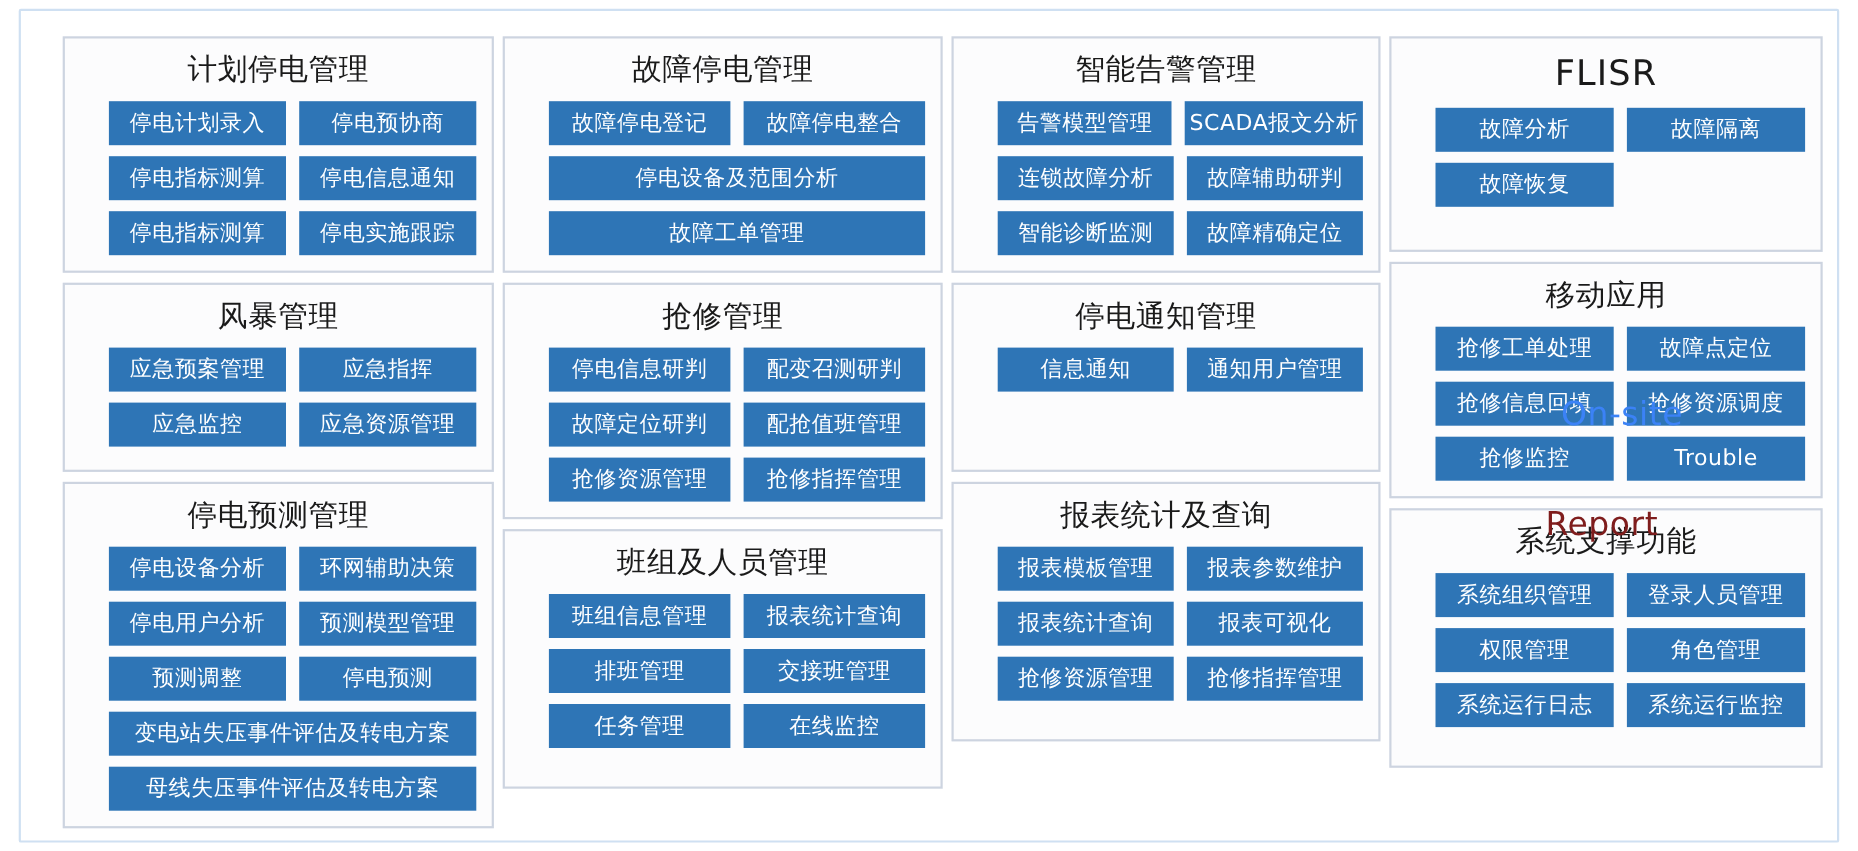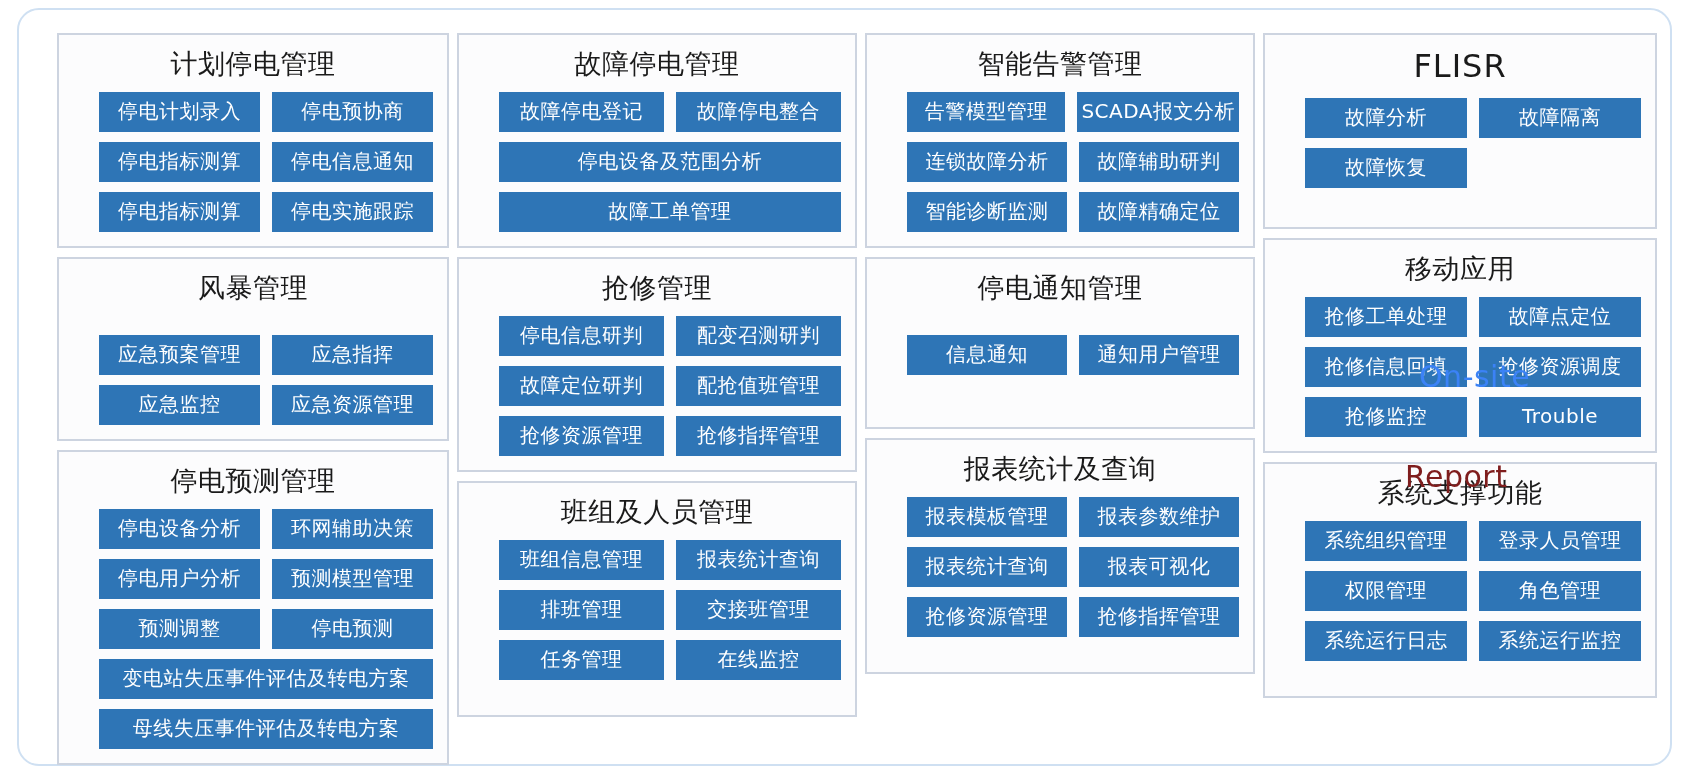--- a/index.html
+++ b/index.html
@@ -19,21 +19,21 @@
     overflow: hidden;
   }
   
   #frame {
     position: absolute;
     left: 17px;
     top: 8px;
     width: 1655px;
     height: 758px;
     border: 2px solid #cfe0f2;
-    border-radius: 22px;
+    border-radius: 2px;
     background: #ffffff;
     box-sizing: border-box;
     text-decoration: underline;
   }
   #grid {
     position: absolute;
     left: 38px;
     top: 23px;
     width: 1617px;
     height: 725px;
@@ -98,21 +98,21 @@
   }
   .btn.full { flex: 1 1 100%; }
   .btn.ghost {
     background: transparent;
     cursor: default;
   }
   .btn-row.ghost-row .btn.ghost { visibility: hidden; }
 
   
   .panel.h1 { min-height: 196px; }
-  .panel.h2 { min-height: 172px; gap: 19px; }
+  .panel.h2 { min-height: 172px; }
   .panel.h2b { min-height: 196px; }
   .panel.h3 { min-height: 256px; }
   .panel.h3b { min-height: 236px; }
 
   
   #overlay {
     position: absolute;
     left: 0;
     top: 0;
     width: 1689px;

